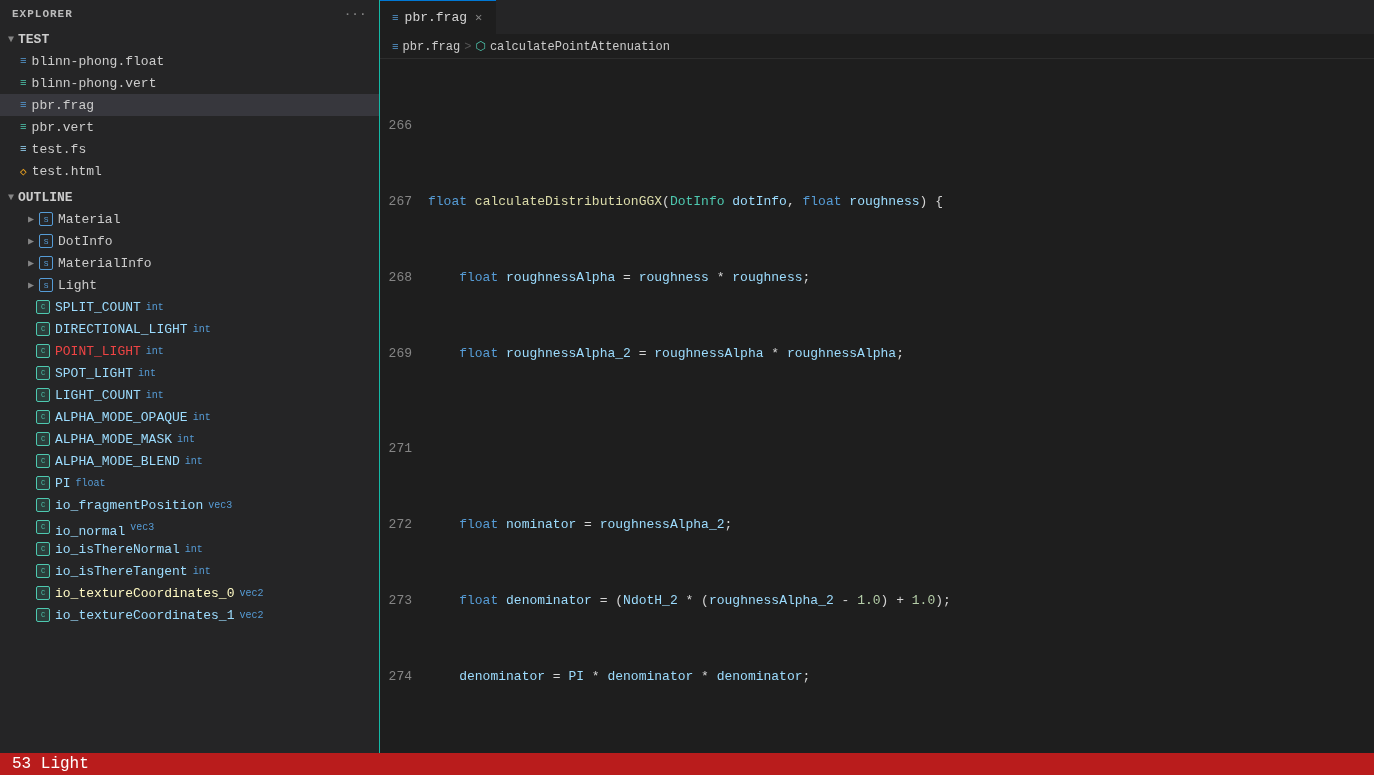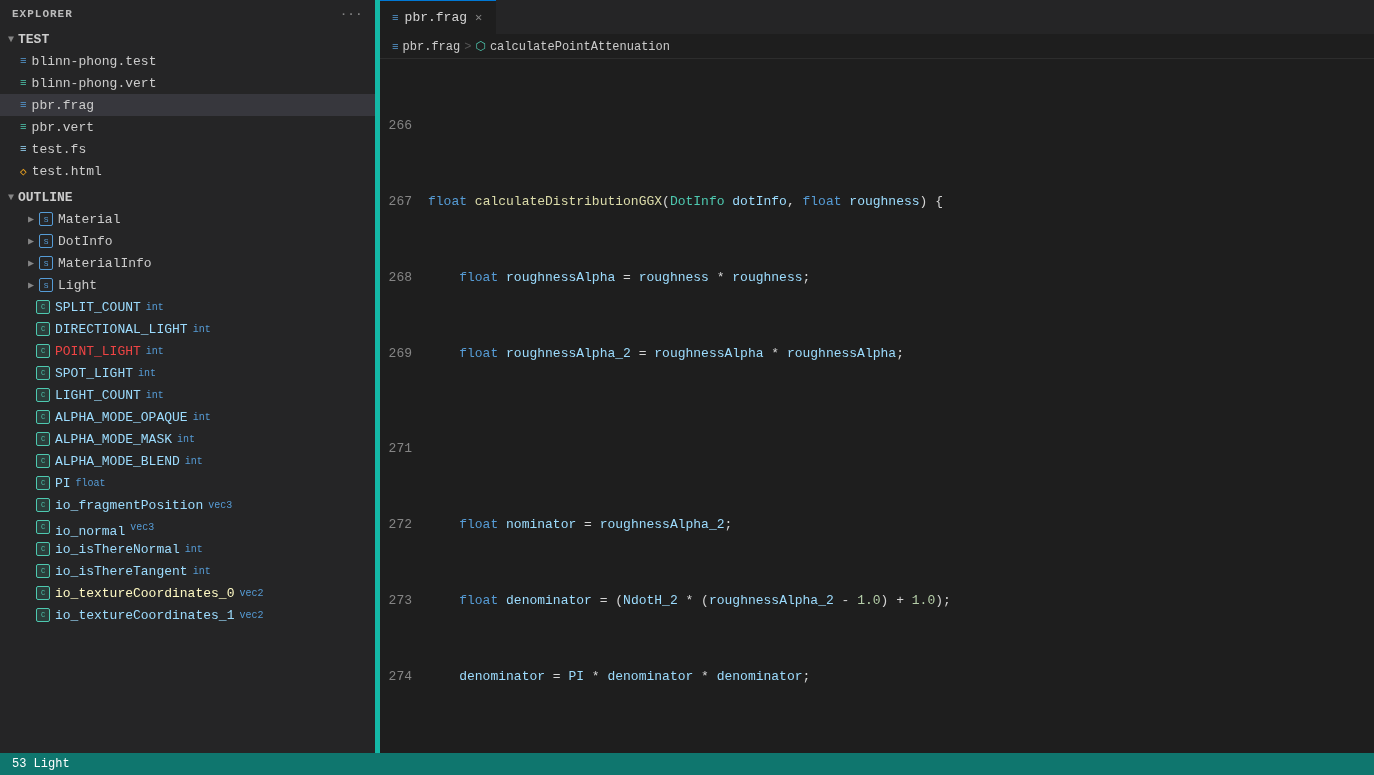--- a/index.html
+++ b/index.html
@@ -69,21 +69,21 @@
     }
 
     
     .sidebar {
       width: 380px;
       background: #252526;
       display: flex;
       flex-direction: column;
       flex-shrink: 0;
       overflow-y: auto;
-      border-right: 5px solid #14b8a6;
+      border-right: 1px solid #14b8a6;
     }
     .sidebar-header {
       display: flex;
       align-items: center;
       justify-content: space-between;
       padding: 8px 12px;
       font-size: 11px;
       font-weight: bold;
       color: #bbbbbb;
       letter-spacing: 1px;
@@ -227,21 +227,21 @@
     </div>
 
     <div class="outline-header">
       <span class="chevron">▼</span>
       <span>TEST</span>
     </div>
 
     <div>
       <div class="file-item">
         <span class="file-icon file-icon-frag">≡</span>
-        <span>blinn-phong.test</span>
+        <span>blinn-phong.float</span>
       </div>
       <div class="file-item">
         <span class="file-icon file-icon-vert">≡</span>
         <span>blinn-phong.vert</span>
       </div>
       <div class="file-item active">
         <span class="file-icon file-icon-frag">≡</span>
         <span>pbr.frag</span>
       </div>
       <div class="file-item">
@@ -466,15 +466,15 @@
           
           
           
           
         </div>
       </div>
     </div>
   </div>
 </div>
 
-<div style="background:#0f766e; color:#ffffff; height:22px; display:flex; align-items:center; padding:0 12px; font-size:12px; flex-shrink:0; gap:16px;">
+<div style="background:#b91c1c; color:#ffffff; height:22px; display:flex; align-items:center; padding:0 12px; font-size:16px; flex-shrink:0; gap:16px;">
   <span>53 Light</span>
 </div>
 
 </body></html>

